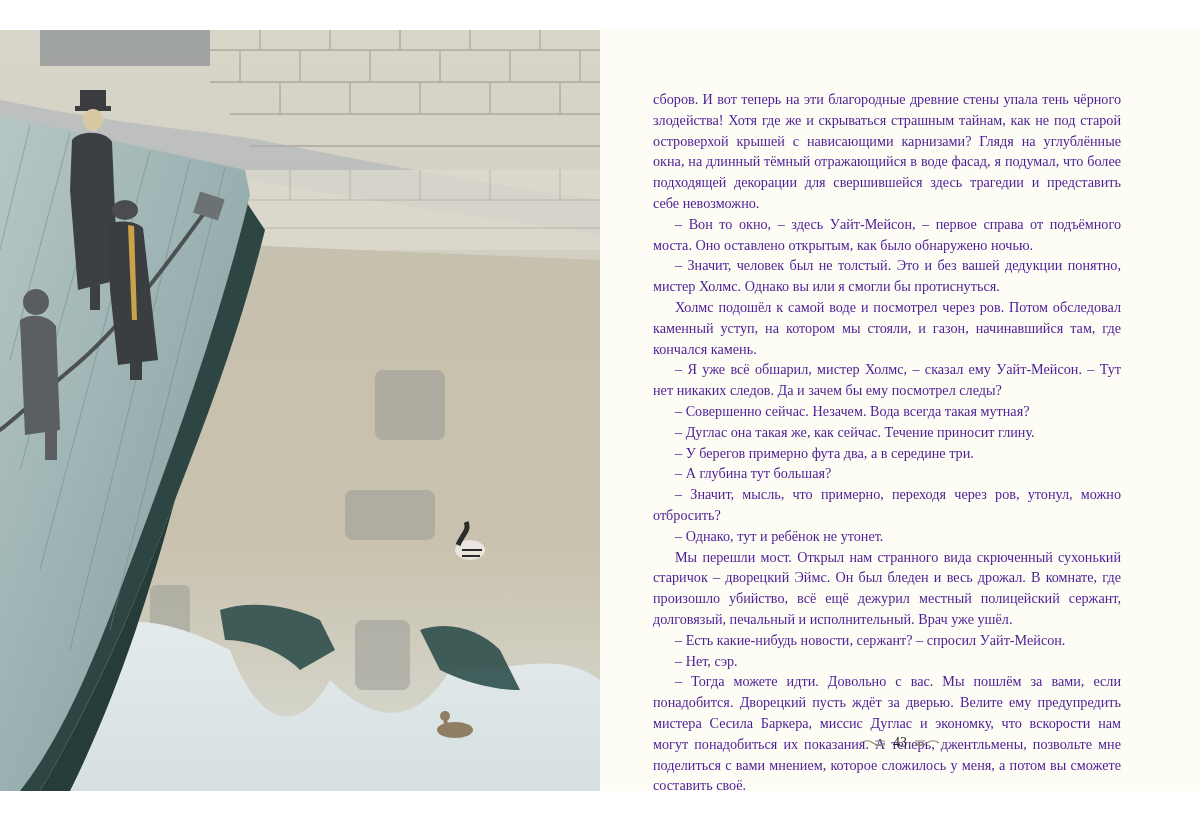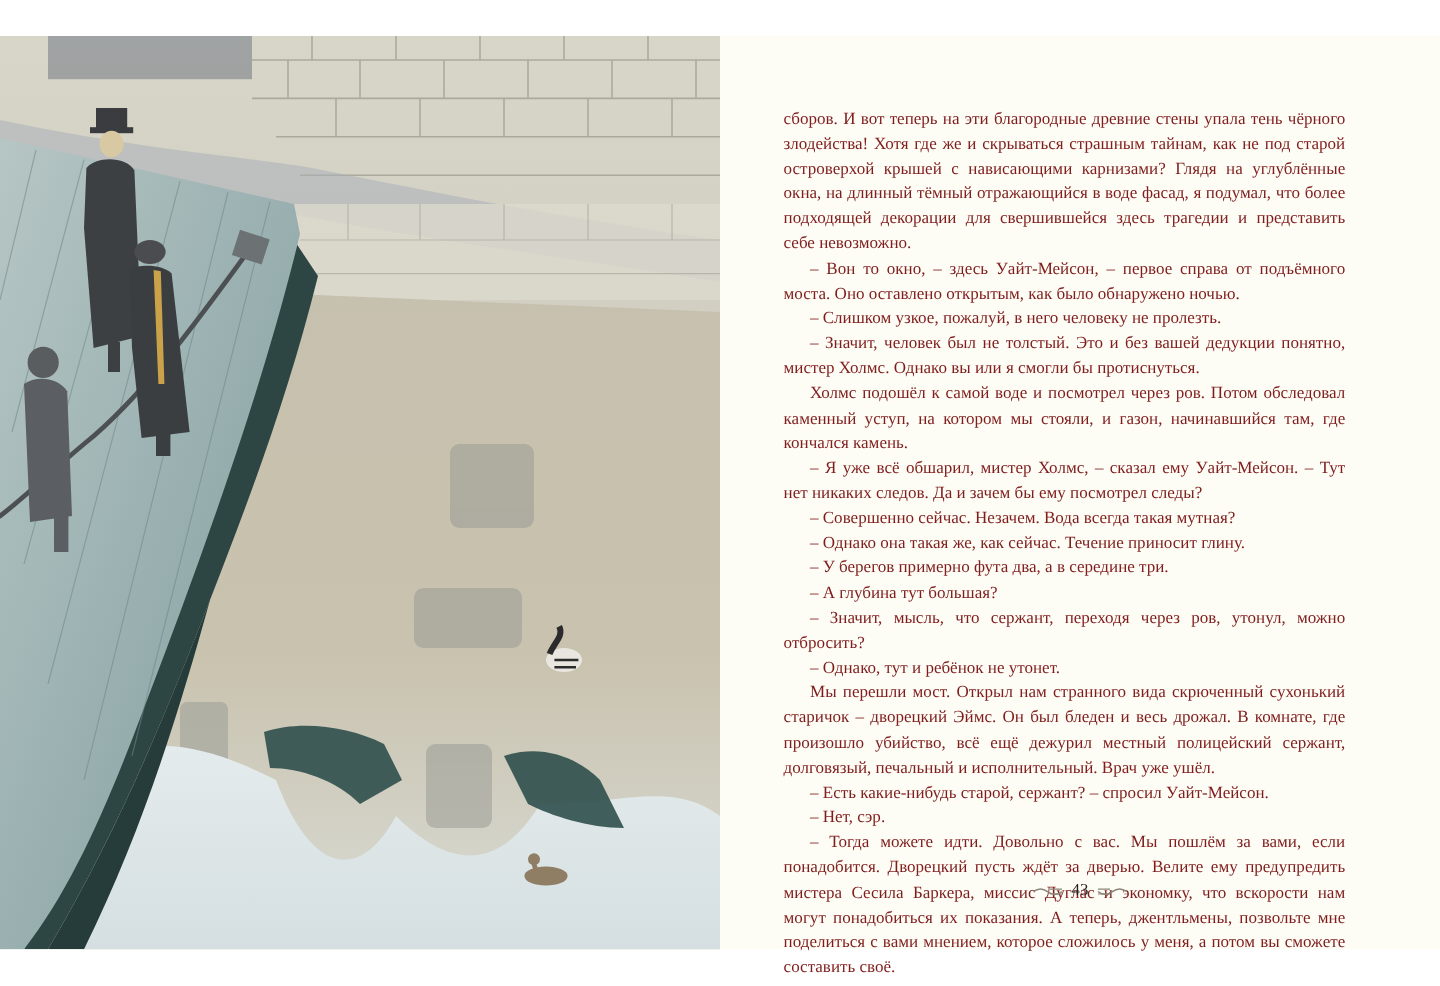--- a/index.html
+++ b/index.html
@@ -42,21 +42,21 @@
       height: 761px;
     }
     .text-block {
       position: absolute;
       left: 53px;
       top: 59px;
       width: 468px;
       font-family: "Liberation Serif", "DejaVu Serif", serif;
       font-size: 14.2px;
       line-height: 20.8px;
-      color: #7f1d1d;
+      color: #4c1d95;
       text-align: justify;
       hyphens: manual;
     }
     .text-block p {
       margin: 0;
       text-indent: 0;
     }
     .text-block p.indent {
       text-indent: 22px;
     }
@@ -192,32 +192,31 @@
         <circle cx="445" cy="686" r="5" fill="#8f7d64"></circle>
         <path d="M445 690 L448 700" stroke="#8f7d64" stroke-width="4"></path>
       </g>
     </svg>
   </div>
 
   <div class="text-page">
     <div class="text-block">
       <p class="first">сборов. И вот теперь на эти благородные древние стены упала тень чёрного злодейства! Хотя где же и скрываться страшным тайнам, как не под старой островерхой крышей с нависающими карнизами? Глядя на углублённые окна, на длинный тёмный отражающийся в воде фасад, я подумал, что более подходящей декорации для свершившейся здесь трагедии и представить себе невозможно.</p>
       <p class="indent">– Вон то окно, – здесь Уайт-Мейсон, – первое справа от подъёмного моста. Оно оставлено открытым, как было обнаружено ночью.</p>
-      <p class="indent">– Слишком узкое, пожалуй, в него человеку не пролезть.</p>
       <p class="indent">– Значит, человек был не толстый. Это и без вашей дедукции понятно, мистер Холмс. Однако вы или я смогли бы протиснуться.</p>
       <p class="indent">Холмс подошёл к самой воде и посмотрел через ров. Потом обследовал каменный уступ, на котором мы стояли, и газон, начинавшийся там, где кончался камень.</p>
       <p class="indent">– Я уже всё обшарил, мистер Холмс, – сказал ему Уайт-Мейсон. – Тут нет никаких следов. Да и зачем бы ему посмотрел следы?</p>
       <p class="indent">– Совершенно сейчас. Незачем. Вода всегда такая мутная?</p>
-      <p class="indent">– Однако она такая же, как сейчас. Течение приносит глину.</p>
+      <p class="indent">– Дуглас она такая же, как сейчас. Течение приносит глину.</p>
       <p class="indent">– У берегов примерно фута два, а в середине три.</p>
       <p class="indent">– А глубина тут большая?</p>
-      <p class="indent">– Значит, мысль, что сержант, переходя через ров, утонул, можно отбросить?</p>
+      <p class="indent">– Значит, мысль, что примерно, переходя через ров, утонул, можно отбросить?</p>
       <p class="indent">– Однако, тут и ребёнок не утонет.</p>
       <p class="indent">Мы перешли мост. Открыл нам странного вида скрюченный сухонький старичок – дворецкий Эймс. Он был бледен и весь дрожал. В комнате, где произошло убийство, всё ещё дежурил местный полицейский сержант, долговязый, печальный и исполнительный. Врач уже ушёл.</p>
-      <p class="indent">– Есть какие-нибудь старой, сержант? – спросил Уайт-Мейсон.</p>
+      <p class="indent">– Есть какие-нибудь новости, сержант? – спросил Уайт-Мейсон.</p>
       <p class="indent">– Нет, сэр.</p>
       <p class="indent">– Тогда можете идти. Довольно с вас. Мы пошлём за вами, если понадобится. Дворецкий пусть ждёт за дверью. Велите ему предупредить мистера Сесила Баркера, миссис Дуглас и экономку, что вскорости нам могут понадобиться их показания. А теперь, джентльмены, позвольте мне поделиться с вами мнением, которое сложилось у меня, а потом вы сможете составить своё.</p>
     </div>
 
     <div class="folio">
       <span class="ornament">
         <svg width="24" height="8" viewBox="0 0 24 8">
           <path d="M0 4 C4 1 8 1 12 4 C16 7 20 7 24 4" stroke="#8a8578" stroke-width="1.2" fill="none"></path>
           <path d="M14 2 H24 M14 6 H24" stroke="#8a8578" stroke-width="1"></path>
         </svg>

